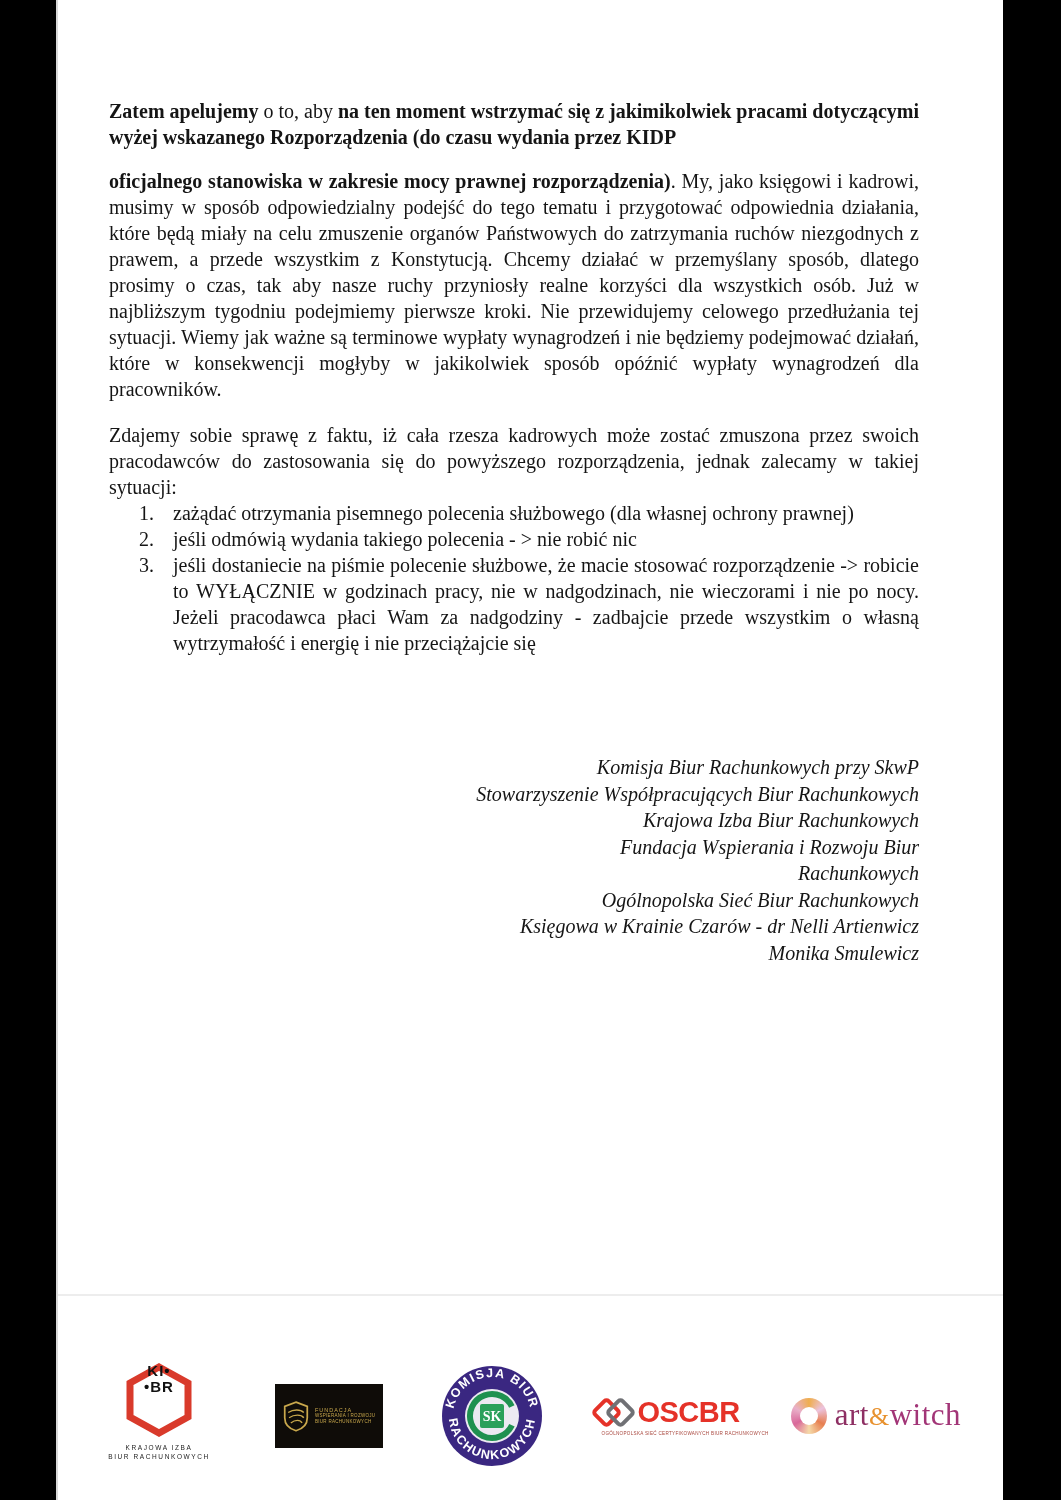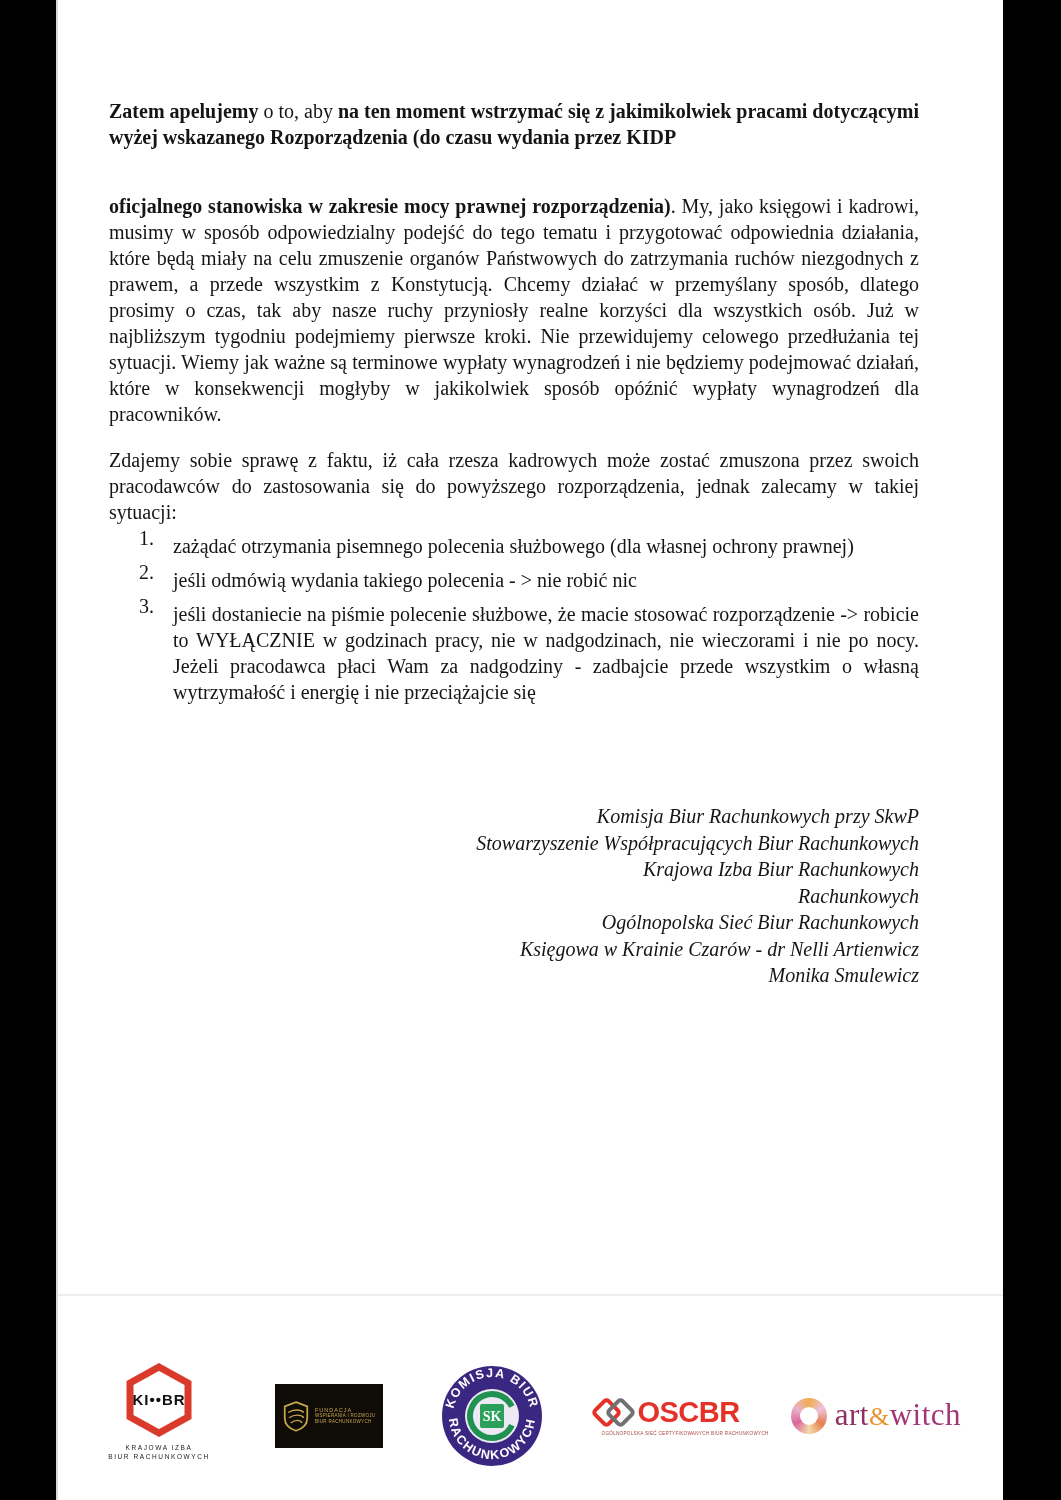--- a/index.html
+++ b/index.html
@@ -6,28 +6,28 @@
   .page{position:relative;width:1061px;height:1500px;background:#fff;overflow:hidden;
         font-family:"Liberation Serif", serif;color:#151515;}
   .bar{position:absolute;top:0;bottom:0;background:#000;}
   .bar-left{left:0;width:56px;}
   .bar-right{right:0;width:58px;}
   .seam{position:absolute;top:0;bottom:0;left:56px;width:2px;background:#b9b9b9;opacity:.55;}
 
   .content{position:absolute;left:42px;top:0;width:945px;padding:98px 68px 0 67px;box-sizing:border-box;}
 
   p{margin:0;font-size:20px;line-height:26px;text-align:justify;}
-  .para-gap{margin-top:43px;}
+  .para-gap{margin-top:18px;}
   .para-gap-sm{margin-top:20px;}
   b{font-weight:bold;}
 
   ol.advice-list{margin:0;padding:0;list-style:none;}
   ol.advice-list li{display:flex;font-size:20px;line-height:26px;}
   ol.advice-list .num{width:34px;margin-left:30px;flex:none;}
-  ol.advice-list .itext{flex:1;text-align:justify;margin-top:8px;}
+  ol.advice-list .itext{flex:1;text-align:justify;}
 
   .signatures{margin-top:98px;text-align:right;font-style:italic;font-size:20px;line-height:26.5px;}
 
   .divider{position:absolute;left:58px;right:58px;top:1294px;height:2px;background:#ededed;}
 
   
   .logo-row{position:absolute;left:58px;right:58px;top:1358px;height:115px;
             display:flex;align-items:center;justify-content:space-between;
             padding:0 42px;box-sizing:border-box;font-family:"Liberation Sans", sans-serif;}
 
@@ -37,21 +37,21 @@
   .swbr-main{display:flex;align-items:flex-start;justify-content:center;}
   .swbr-main .lt{font-family:"Liberation Serif",serif;font-weight:bold;font-size:46px;line-height:44px;
                  color:#33200f;transform:scaleX(.82);transform-origin:center;letter-spacing:-2px;}
   .swbr-bar{width:10px;height:56px;background:#ea8a2e;margin:2px 0 0 0;flex:none;}
   .swbr-bottom{font-size:5.5px;letter-spacing:.4px;color:#33200f;text-align:right;margin-right:4px;margin-top:-7px;}
 
   
   .kibr{width:118px;text-align:center;margin-top:-8px;}
   .kibr-hex{position:relative;width:74px;height:74px;margin:0 auto;}
   .kibr-hex svg{position:absolute;inset:0;}
-  .kibr-letters{position:absolute;inset:0;display:flex;flex-direction:row;align-items:center;justify-content:center;
+  .kibr-letters{position:absolute;inset:0;display:flex;flex-direction:column;align-items:center;justify-content:flex-start;
                 font-weight:bold;font-size:15px;line-height:16px;color:#111;letter-spacing:1px;}
   .kibr-cap{margin-top:6px;font-size:6.5px;letter-spacing:1.6px;color:#222;line-height:9px;white-space:nowrap;}
 
   
   .fundacja{width:108px;height:64px;background:#0f0c08;display:flex;align-items:center;justify-content:center;gap:6px;}
   .fund-text{color:#c9a84c;font-size:4.5px;line-height:6px;letter-spacing:.3px;}
   .fund-text .t1{font-size:5.5px;letter-spacing:1px;}
 
   
   .komisja{width:104px;height:104px;}
@@ -103,20 +103,21 @@
       <li>
         <span class="num">3.</span>
         <span class="itext">jeśli dostaniecie na piśmie polecenie służbowe, że macie stosować rozporządzenie -&gt; robicie to WYŁĄCZNIE w godzinach pracy, nie w nadgodzinach, nie wieczorami i nie po nocy. Jeżeli pracodawca płaci Wam za nadgodziny - zadbajcie przede wszystkim o własną wytrzymałość i energię i nie przeciążajcie się</span>
       </li>
     </ol>
 
     <div class="signatures">
       <div>Komisja Biur Rachunkowych przy SkwP</div>
       <div>Stowarzyszenie Współpracujących Biur Rachunkowych</div>
       <div>Krajowa Izba Biur Rachunkowych</div>
+      <div>Fundacja Wspierania i Rozwoju Biur</div>
       <div>Rachunkowych</div>
       <div>Ogólnopolska Sieć Biur Rachunkowych</div>
       <div>Księgowa w Krainie Czarów - dr Nelli Artienwicz</div>
       <div>Monika Smulewicz</div>
     </div>
   </div>
 
   <div class="divider"></div>
 
   <div class="logo-row">

